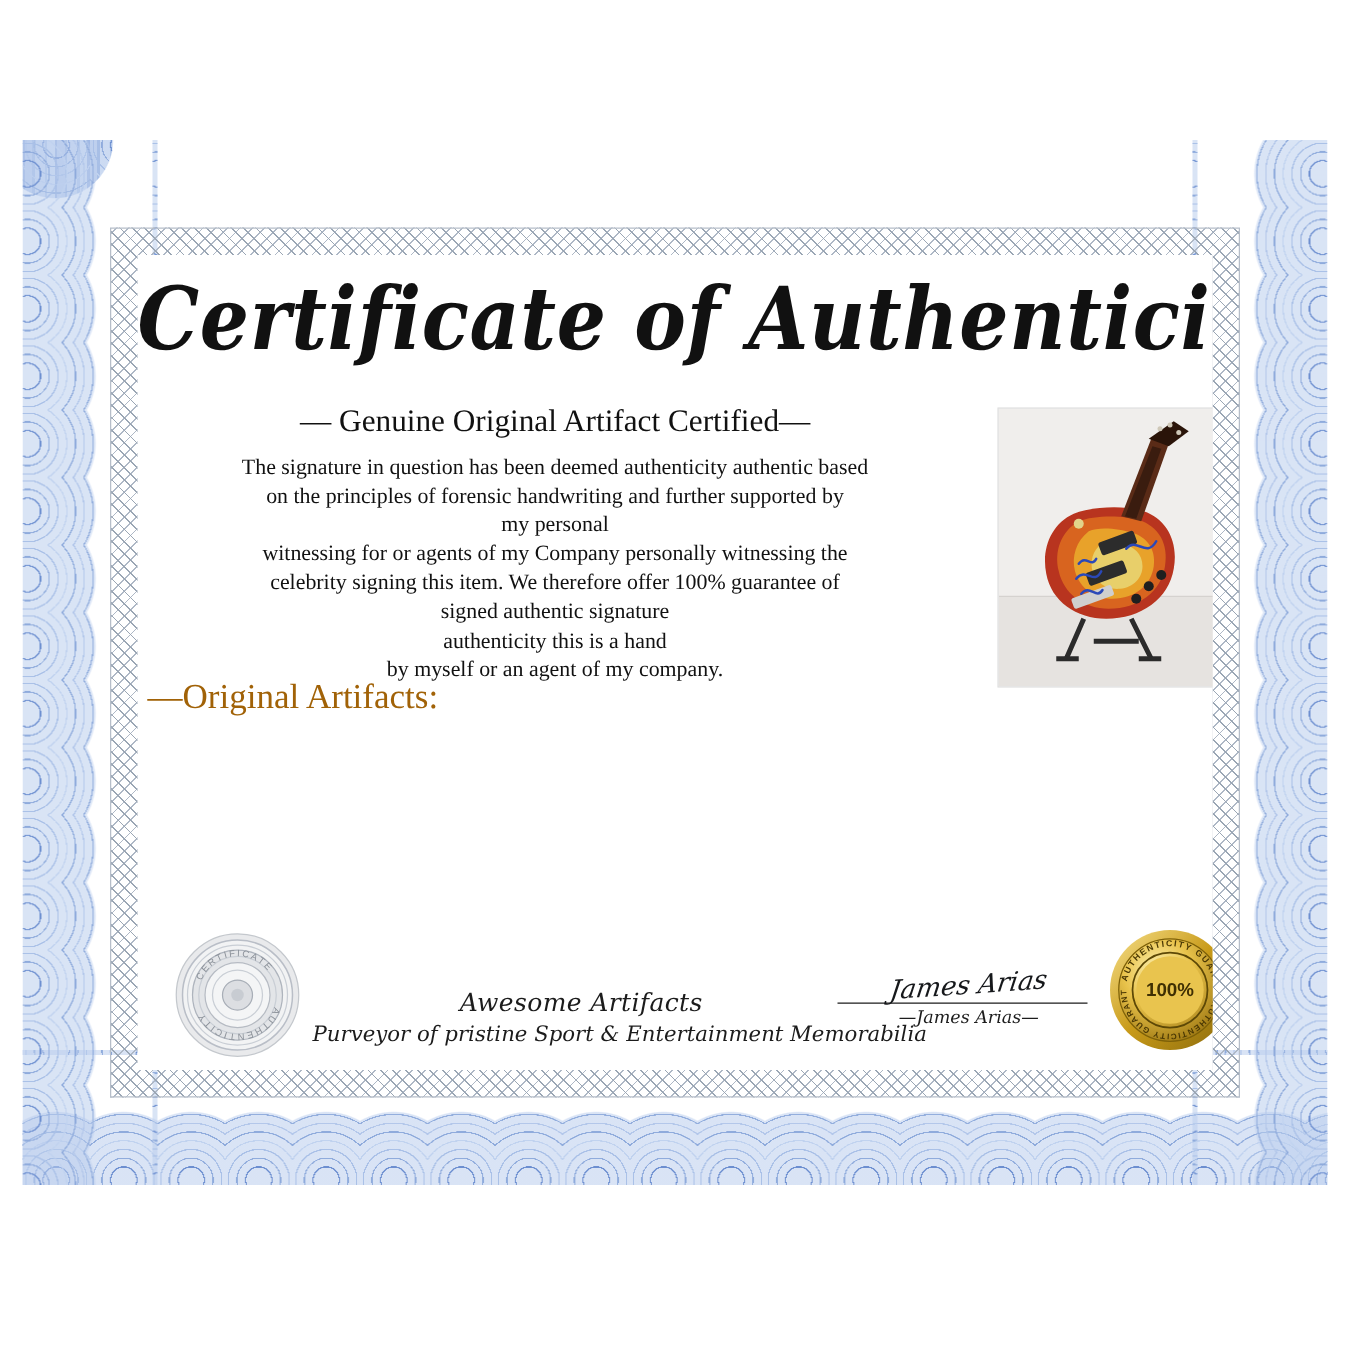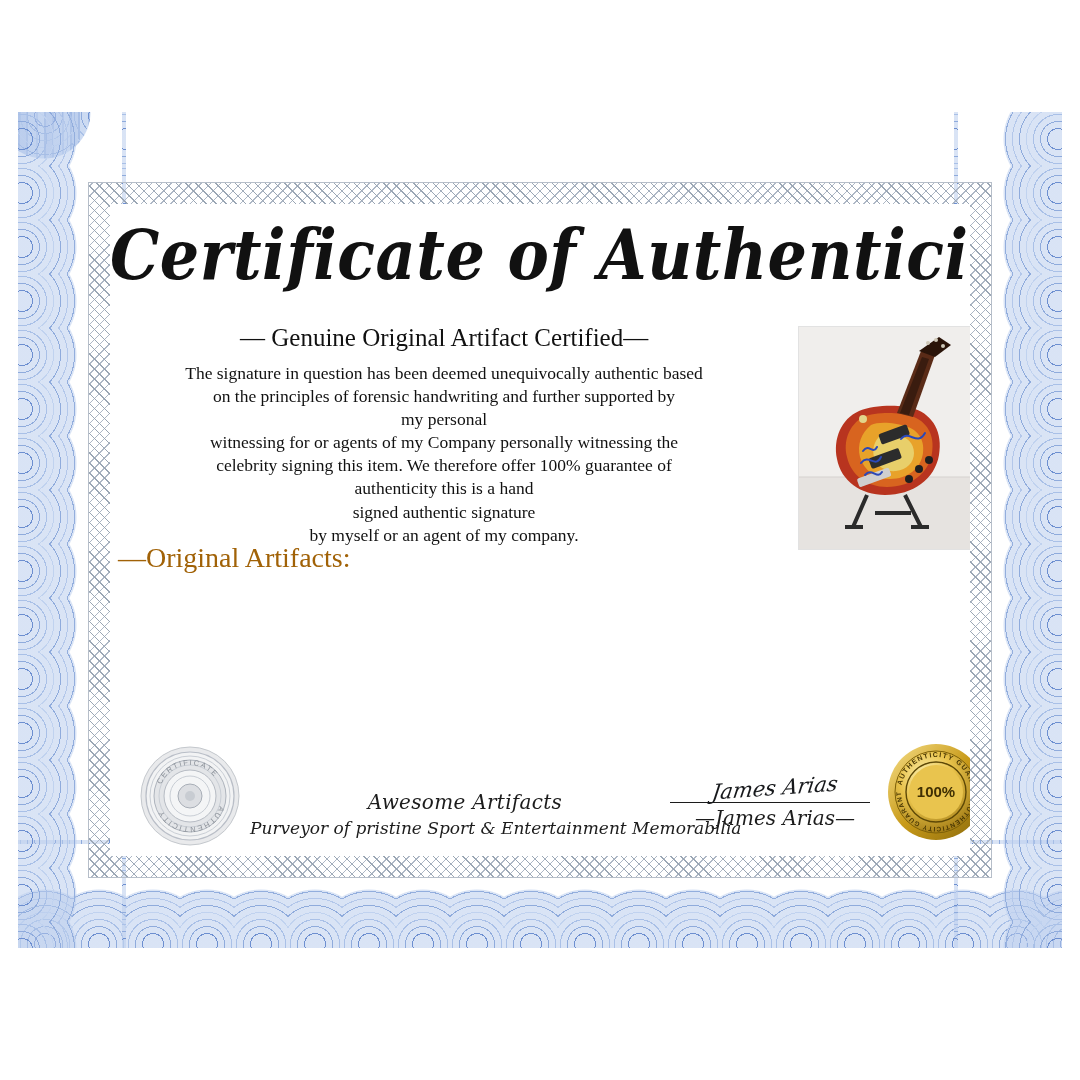--- a/index.html
+++ b/index.html
@@ -233,21 +233,21 @@
     color: #16181b;
   }
   .sign-rule {
     margin-top: 2px;
     border-top: 1.4px solid #1c1c1c;
     width: 200px;
   }
   .sign-name {
     font-family: "DejaVu Serif", serif;
     font-style: italic;
-    font-size: 20px;
+    font-size: 14px;
     margin-top: 3px;
     white-space: nowrap;
   }
 </style>
 </head>
 <body>
 
 <div id="page">
 
   <div class="cert-frame">
@@ -267,27 +267,27 @@
 
     <div class="guilloche"></div>
 
     <div class="doc">
 
       <div class="cert-title">Certificate of Authenticity</div>
 
       <div class="subtitle">— Genuine Original Artifact Certified—</div>
 
       <div class="body-copy">
-        <p>The signature in question has been deemed unequivocally authentic based</p>
+        <p>The signature in question has been deemed authenticity authentic based</p>
         <p>on the principles of  forensic handwriting and further supported by</p>
         <p>my personal</p>
         <p>witnessing for or agents of my Company personally witnessing the</p>
         <p>celebrity signing this item. We therefore offer 100% guarantee of</p>
+        <p>signed authentic signature</p>
         <p>authenticity this is a hand</p>
-        <p>signed authentic signature</p>
         <p>by myself or an agent of my company.</p>
       </div>
 
       <div class="section-line section-artifacts">—Original Artifacts:</div>
 
       <div class="photo">
         <svg width="172" height="222" viewBox="0 0 172 222">
           <rect x="0" y="0" width="172" height="222" fill="#f0eeec"></rect>
           <rect x="0" y="150" width="172" height="72" fill="#e6e3e0"></rect>
           <line x1="0" y1="150" x2="172" y2="150" stroke="#d5d2cf" stroke-width="1"></line>

